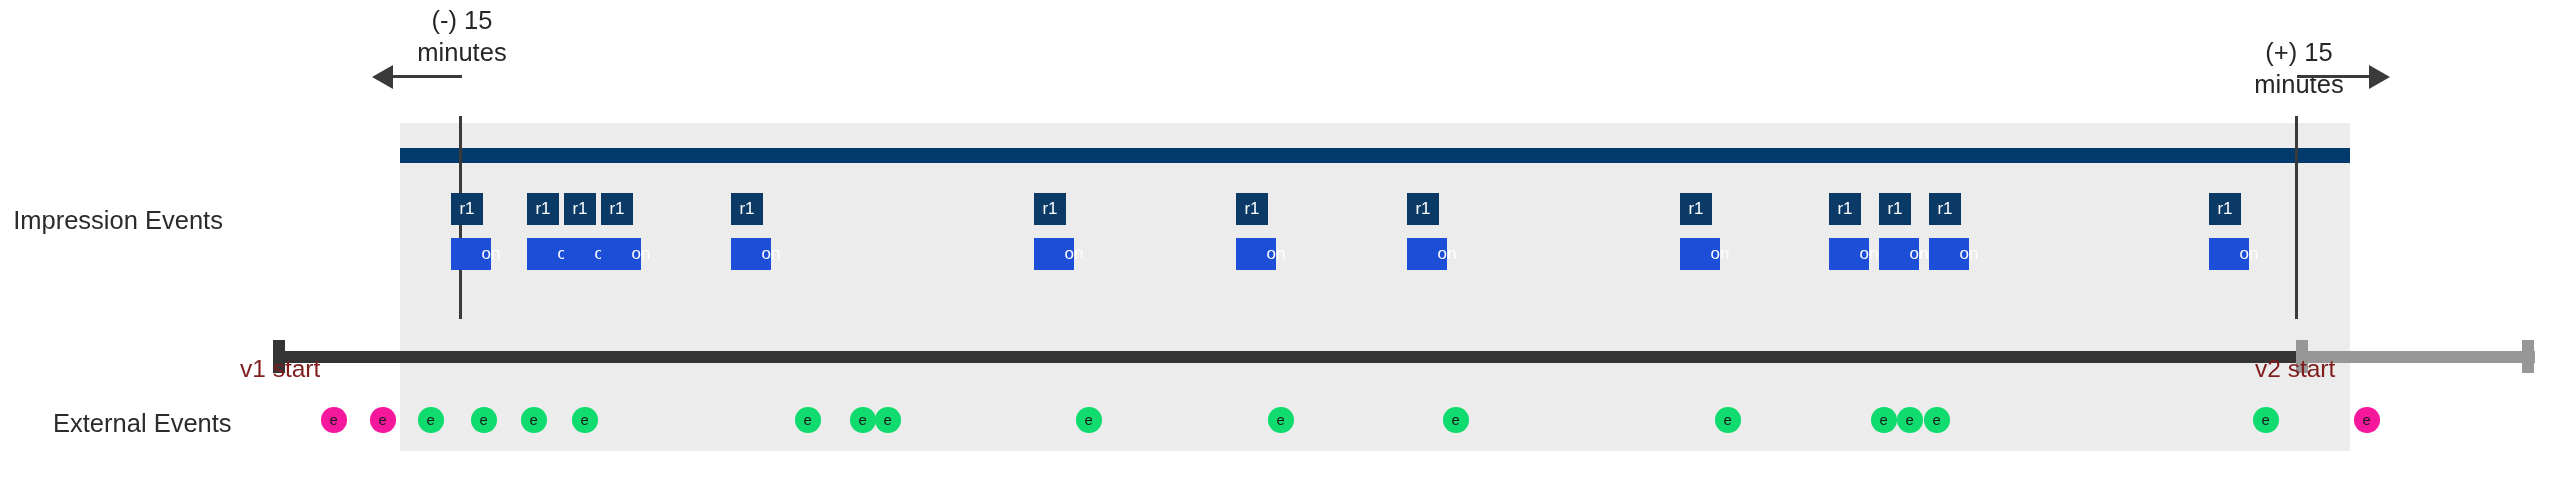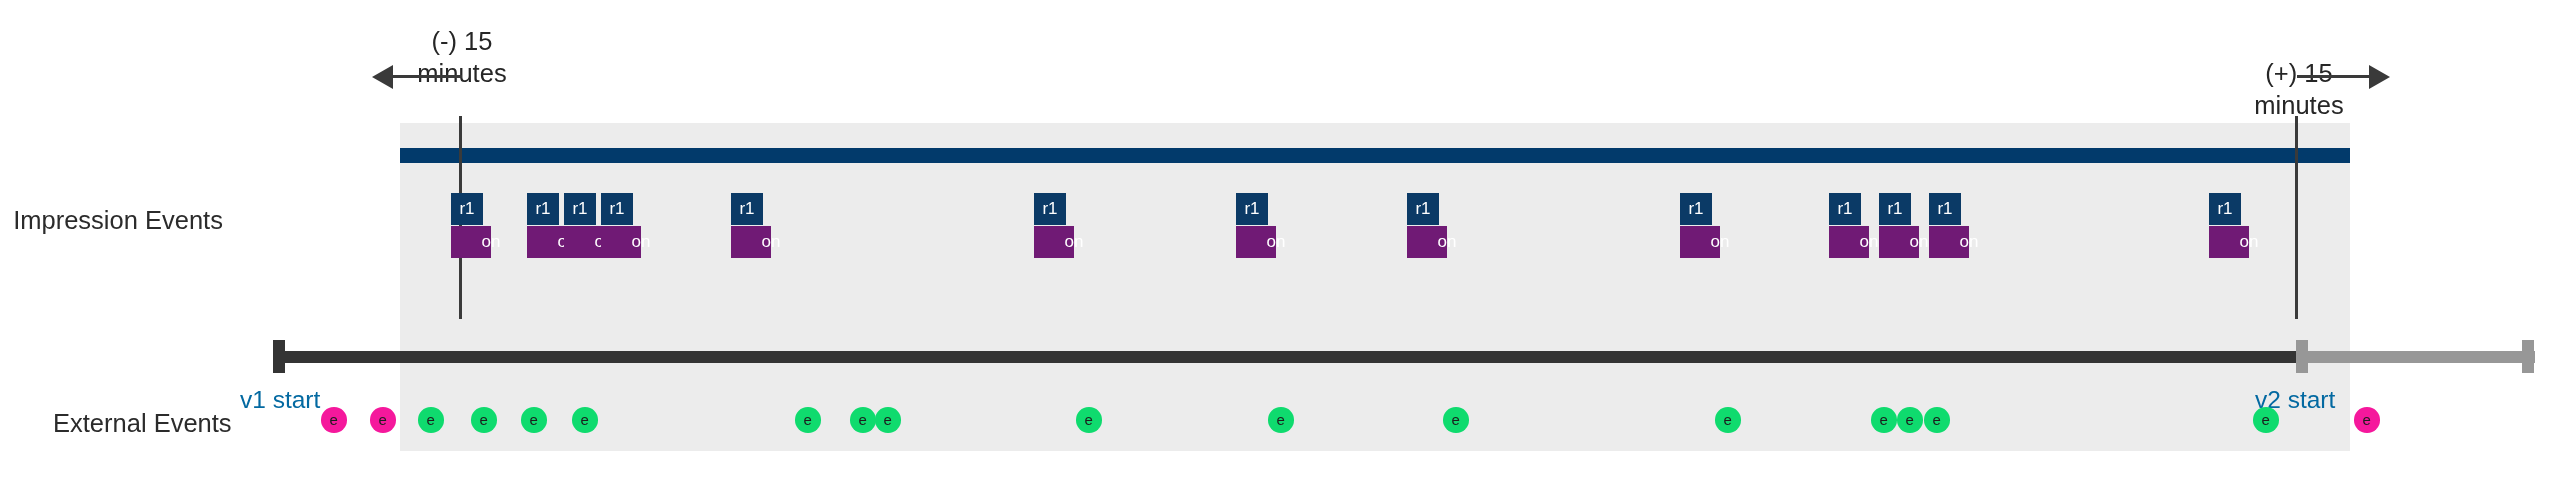--- a/index.html
+++ b/index.html
@@ -48,21 +48,21 @@
     background: #3a3a3a;
     top: 116px;
     height: 203px;
   }
   .boundary-line.left  { left: 459px; }
   .boundary-line.right { left: 2295px; }
 
   
   .callout {
     position: absolute;
-    top: 25px;
+    top: 4px;
   }
   .callout .callout-text {
     font-size: 25.5px;
     line-height: 32px;
     color: #262626;
     text-align: center;
     width: 170px;
     white-space: pre-line;
   }
   .callout.left  { left: 377px; }
@@ -103,22 +103,22 @@
   .chip {
     width: 32px;
     height: 32px;
     display: flex;
     align-items: center;
     justify-content: center;
     font-size: 17px;
     color: #ffffff;
     box-sizing: border-box;
   }
-  .chip.request { background: #0b3a66; margin-bottom: 1px; }
-  .chip.outcome { background: #701a75; padding-left: 40px; }
+  .chip.request { background: #0b3a66; margin-bottom: 13px; }
+  .chip.outcome { background: #1d4ed8; padding-left: 40px; }
 
   
   .version-bar {
     position: absolute;
     height: 12.3px;
     top: 351px;
   }
   .version-bar.v1 { left: 273px;  width: 2025px; background: #343434; }
   .version-bar.v2 { left: 2296px; width: 239px;  background: #979797; }
 
@@ -127,23 +127,23 @@
     width: 12.3px;
     height: 33px;
     top: 340px;
   }
   .version-cap.v1-start { left: 273px;  background: #343434; }
   .version-cap.v2-start { left: 2296px; background: #979797; }
   .version-cap.v2-end   { left: 2522px; background: #979797; }
 
   .version-label {
     position: absolute;
-    top: 386px;
+    top: 355px;
     font-size: 24.5px;
-    color: #0369a1;
+    color: #7f1d1d;
     white-space: nowrap;
   }
   .version-label.v1 { left: 240px; }
   .version-label.v2 { left: 2255px; }
 
   
   .event-dot {
     position: absolute;
     top: 407px;
     width: 25.5px;

